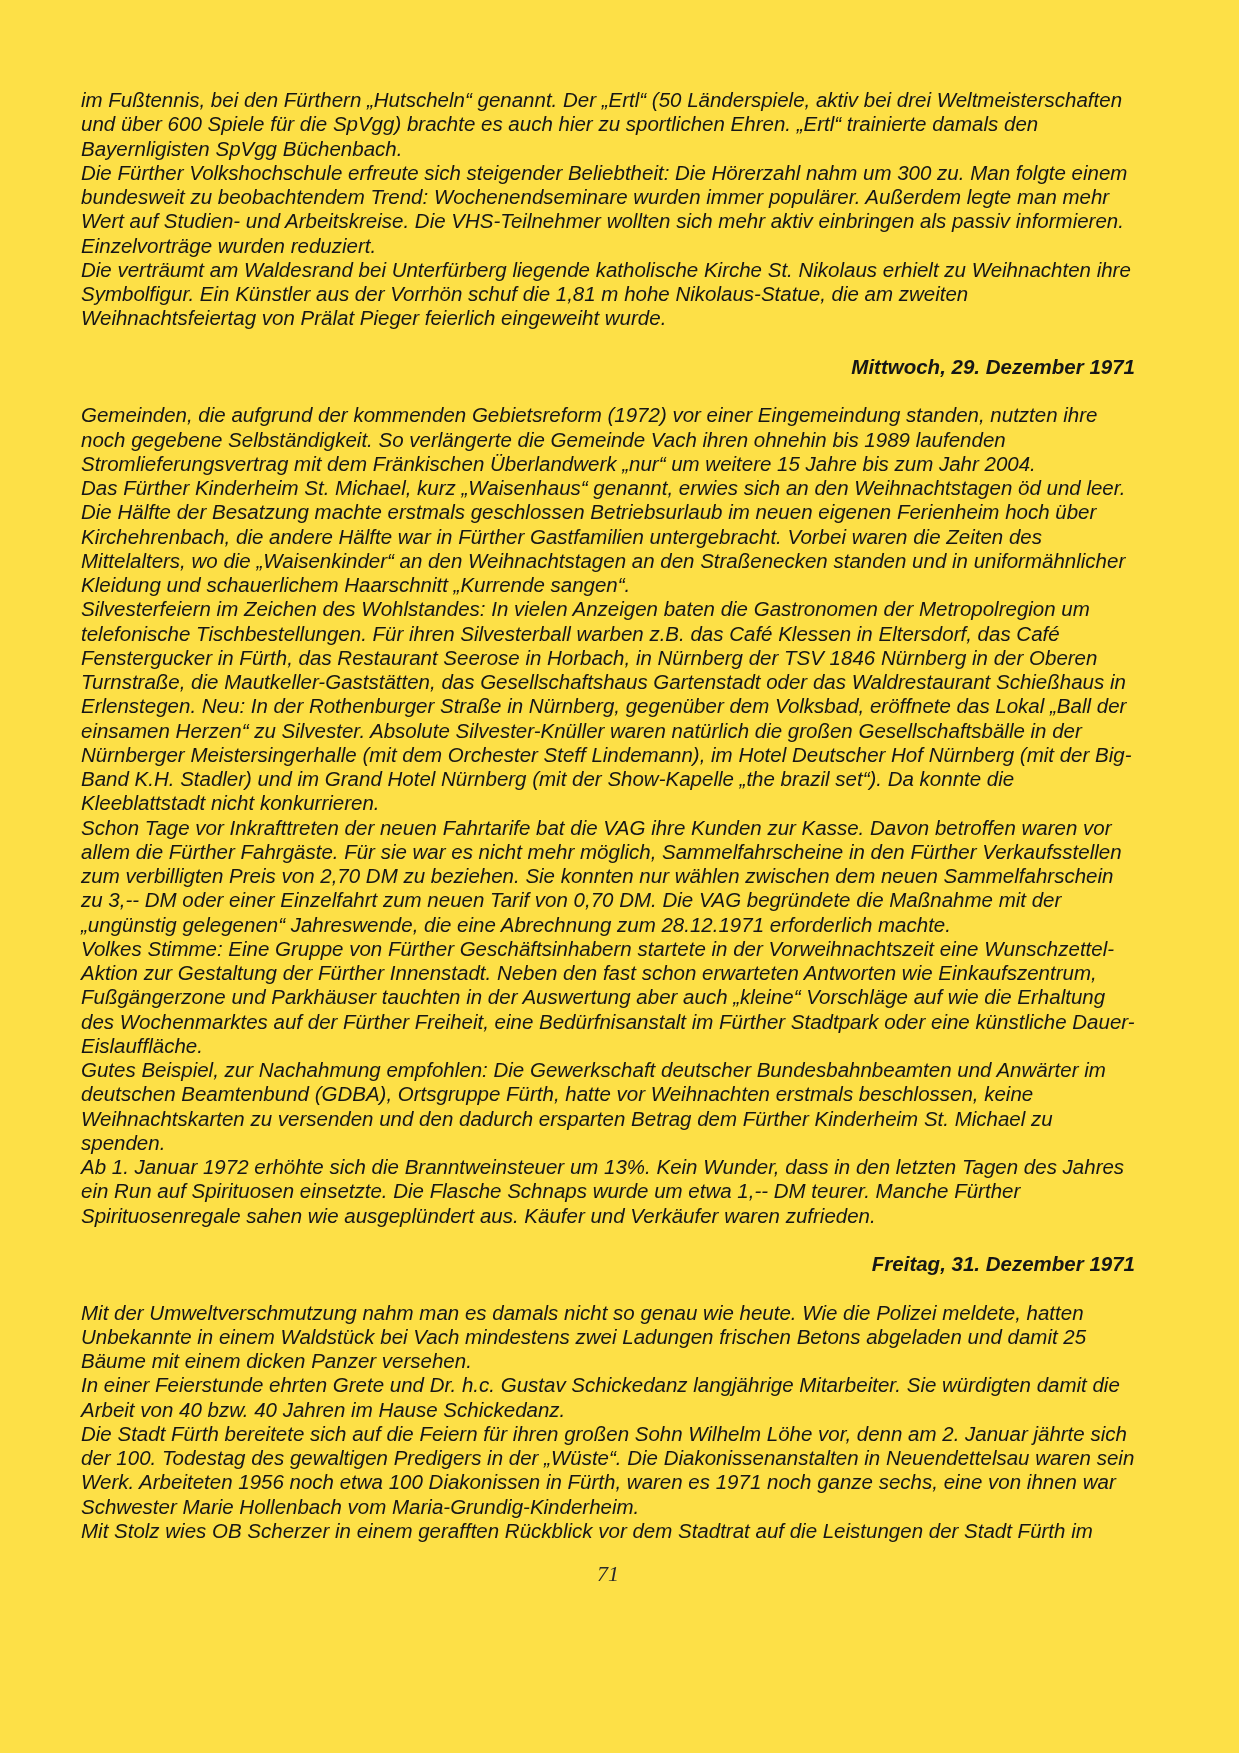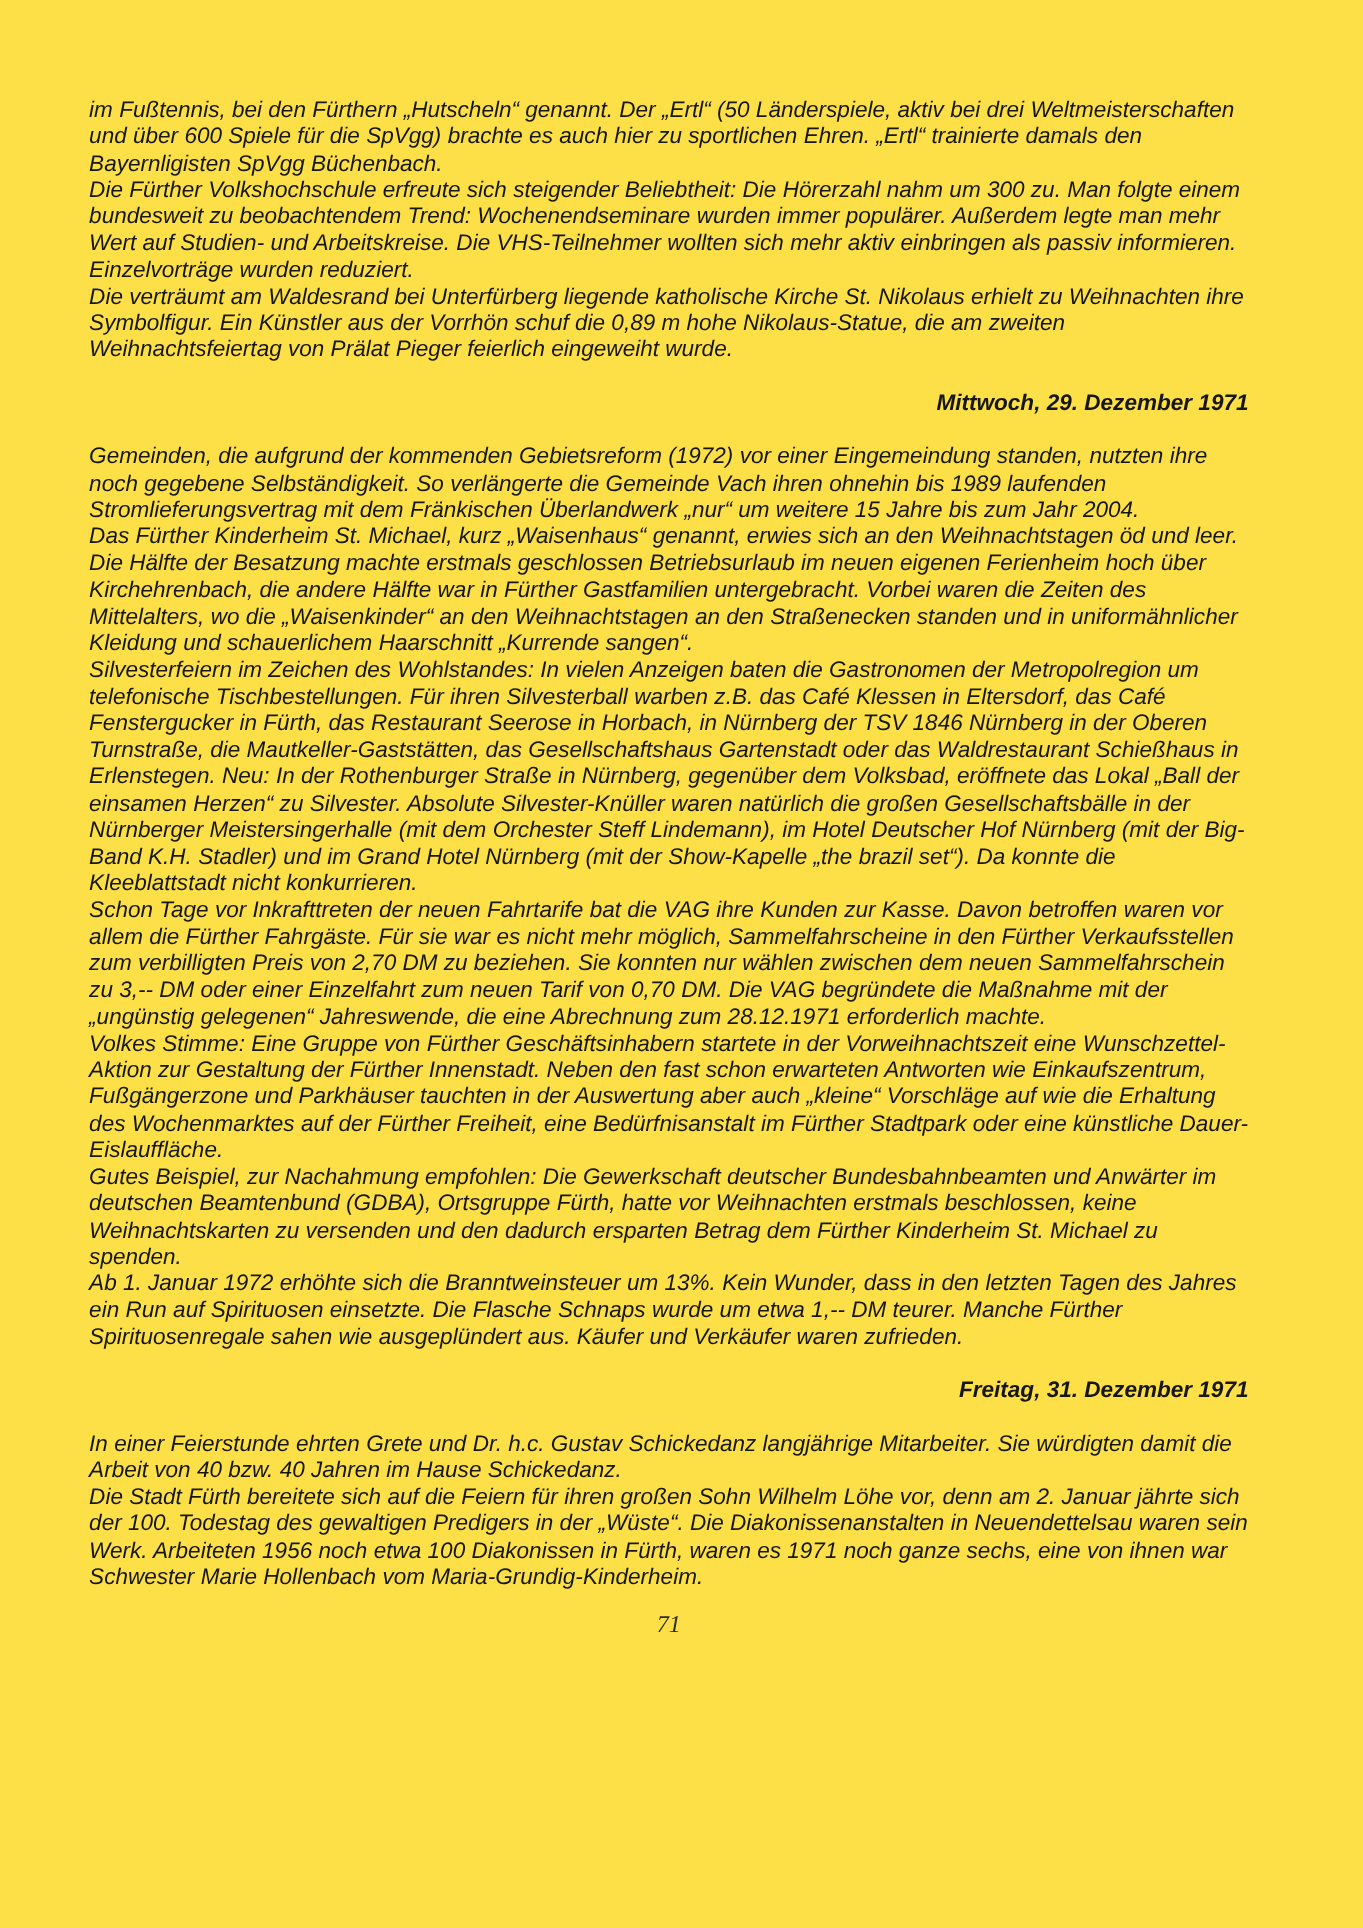--- a/index.html
+++ b/index.html
@@ -48,32 +48,34 @@
   }
 </style>
 </head>
 <body>
 
 <div class="page">
   <div class="content">
 
     <p class="body-paragraph">im Fußtennis, bei den Fürthern „Hutscheln“ genannt. Der „Ertl“ (50 Länderspiele, aktiv bei drei Weltmeisterschaften und über 600 Spiele für die SpVgg) brachte es auch hier zu sportlichen Ehren. „Ertl“ trainierte damals den Bayernligisten SpVgg Büchenbach.</p>
     <p class="body-paragraph">Die Fürther Volkshochschule erfreute sich steigender Beliebtheit: Die Hörerzahl nahm um 300 zu. Man folgte einem bundesweit zu beobachtendem Trend: Wochenendseminare wurden immer populärer. Außerdem legte man mehr Wert auf Studien- und Arbeitskreise. Die VHS-Teilnehmer wollten sich mehr aktiv einbringen als passiv informieren. Einzelvorträge wurden reduziert.</p>
-    <p class="body-paragraph">Die verträumt am Waldesrand bei Unterfürberg liegende katholische Kirche St. Nikolaus erhielt zu Weihnachten ihre Symbolfigur. Ein Künstler aus der Vorrhön schuf die 0,89 m hohe Nikolaus-Statue, die am zweiten Weihnachtsfeiertag von Prälat Pieger feierlich eingeweiht wurde.</p>
+    <p class="body-paragraph">Die verträumt am Waldesrand bei Unterfürberg liegende katholische Kirche St. Nikolaus erhielt zu Weihnachten ihre Symbolfigur. Ein Künstler aus der Vorrhön schuf die 1,81 m hohe Nikolaus-Statue, die am zweiten Weihnachtsfeiertag von Prälat Pieger feierlich eingeweiht wurde.</p>
 
     <h2 class="section-heading">Mittwoch, 29. Dezember 1971</h2>
     <p class="body-paragraph">Gemeinden, die aufgrund der kommenden Gebietsreform (1972) vor einer Eingemeindung standen, nutzten ihre noch gegebene Selbständigkeit. So verlängerte die Gemeinde Vach ihren ohnehin bis 1989 laufenden Stromlieferungsvertrag mit dem Fränkischen Überlandwerk „nur“ um weitere 15 Jahre bis zum Jahr 2004.</p>
     <p class="body-paragraph">Das Fürther Kinderheim St. Michael, kurz „Waisenhaus“ genannt, erwies sich an den Weihnachtstagen öd und leer. Die Hälfte der Besatzung machte erstmals geschlossen Betriebsurlaub im neuen eigenen Ferienheim hoch über Kirchehrenbach, die andere Hälfte war in Fürther Gastfamilien untergebracht. Vorbei waren die Zeiten des Mittelalters, wo die „Waisenkinder“ an den Weihnachtstagen an den Straßenecken standen und in uniformähnlicher Kleidung und schauerlichem Haarschnitt „Kurrende sangen“.</p>
     <p class="body-paragraph">Silvesterfeiern im Zeichen des Wohlstandes: In vielen Anzeigen baten die Gastronomen der Metropolregion um telefonische Tischbestellungen. Für ihren Silvesterball warben z.B. das Café Klessen in Eltersdorf, das Café Fenstergucker in Fürth, das Restaurant Seerose in Horbach, in Nürnberg der TSV 1846 Nürnberg in der Oberen Turnstraße, die Mautkeller-Gaststätten, das Gesellschaftshaus Gartenstadt oder das Waldrestaurant Schießhaus in Erlenstegen. Neu: In der Rothenburger Straße in Nürnberg, gegenüber dem Volksbad, eröffnete das Lokal „Ball der einsamen Herzen“ zu Silvester. Absolute Silvester-Knüller waren natürlich die großen Gesellschaftsbälle in der Nürnberger Meistersingerhalle (mit dem Orchester Steff Lindemann), im Hotel Deutscher Hof Nürnberg (mit der Big-Band K.H. Stadler) und im Grand Hotel Nürnberg (mit der Show-Kapelle „the brazil set“). Da konnte die Kleeblattstadt nicht konkurrieren.</p>
 
     <p class="body-paragraph">Schon Tage vor Inkrafttreten der neuen Fahrtarife bat die VAG ihre Kunden zur Kasse. Davon betroffen waren vor allem die Fürther Fahrgäste. Für sie war es nicht mehr möglich, Sammelfahrscheine in den Fürther Verkaufsstellen zum verbilligten Preis von 2,70 DM zu beziehen. Sie konnten nur wählen zwischen dem neuen Sammelfahrschein zu 3,-- DM oder einer Einzelfahrt zum neuen Tarif von 0,70 DM. Die VAG begründete die Maßnahme mit der „ungünstig gelegenen“ Jahreswende, die eine Abrechnung zum 28.12.1971 erforderlich machte.</p>
     <p class="body-paragraph">Volkes Stimme: Eine Gruppe von Fürther Geschäftsinhabern startete in der Vorweihnachtszeit eine Wunschzettel-Aktion zur Gestaltung der Fürther Innenstadt. Neben den fast schon erwarteten Antworten wie Einkaufszentrum, Fußgängerzone und Parkhäuser tauchten in der Auswertung aber auch „kleine“ Vorschläge auf wie die Erhaltung des Wochenmarktes auf der Fürther Freiheit, eine Bedürfnisanstalt im Fürther Stadtpark oder eine künstliche Dauer-Eislauffläche.</p>
     <p class="body-paragraph">Gutes Beispiel, zur Nachahmung empfohlen: Die Gewerkschaft deutscher Bundesbahnbeamten und Anwärter im deutschen Beamtenbund (GDBA), Ortsgruppe Fürth, hatte vor Weihnachten erstmals beschlossen, keine Weihnachtskarten zu versenden und den dadurch ersparten Betrag dem Fürther Kinderheim St. Michael zu spenden.</p>
     <p class="body-paragraph">Ab 1. Januar 1972 erhöhte sich die Branntweinsteuer um 13%. Kein Wunder, dass in den letzten Tagen des Jahres ein Run auf Spirituosen einsetzte. Die Flasche Schnaps wurde um etwa 1,-- DM teurer. Manche Fürther Spirituosenregale sahen wie ausgeplündert aus. Käufer und Verkäufer waren zufrieden.</p>
 
     <h2 class="section-heading">Freitag, 31. Dezember 1971</h2>
+    <p class="body-paragraph">Mit der Umweltverschmutzung nahm man es damals nicht so genau wie heute. Wie die Polizei meldete, hatten Unbekannte in einem Waldstück bei Vach mindestens zwei Ladungen frischen Betons abgeladen und damit 25 Bäume mit einem dicken Panzer versehen.</p>
     <p class="body-paragraph">In einer Feierstunde ehrten Grete und Dr. h.c. Gustav Schickedanz langjährige Mitarbeiter. Sie würdigten damit die Arbeit von 40 bzw. 40 Jahren im Hause Schickedanz.</p>
     <p class="body-paragraph">Die Stadt Fürth bereitete sich auf die Feiern für ihren großen Sohn Wilhelm Löhe vor, denn am 2. Januar jährte sich der 100. Todestag des gewaltigen Predigers in der „Wüste“. Die Diakonissenanstalten in Neuendettelsau waren sein Werk. Arbeiteten 1956 noch etwa 100 Diakonissen in Fürth, waren es 1971 noch ganze sechs, eine von ihnen war Schwester Marie Hollenbach vom Maria-Grundig-Kinderheim.</p>
+    <p class="body-paragraph">Mit Stolz wies OB Scherzer in einem gerafften Rückblick vor dem Stadtrat auf die Leistungen der Stadt Fürth im</p>
 
     <div class="page-footer">71</div>
 
   </div>
 </div>
 
 </body></html>

